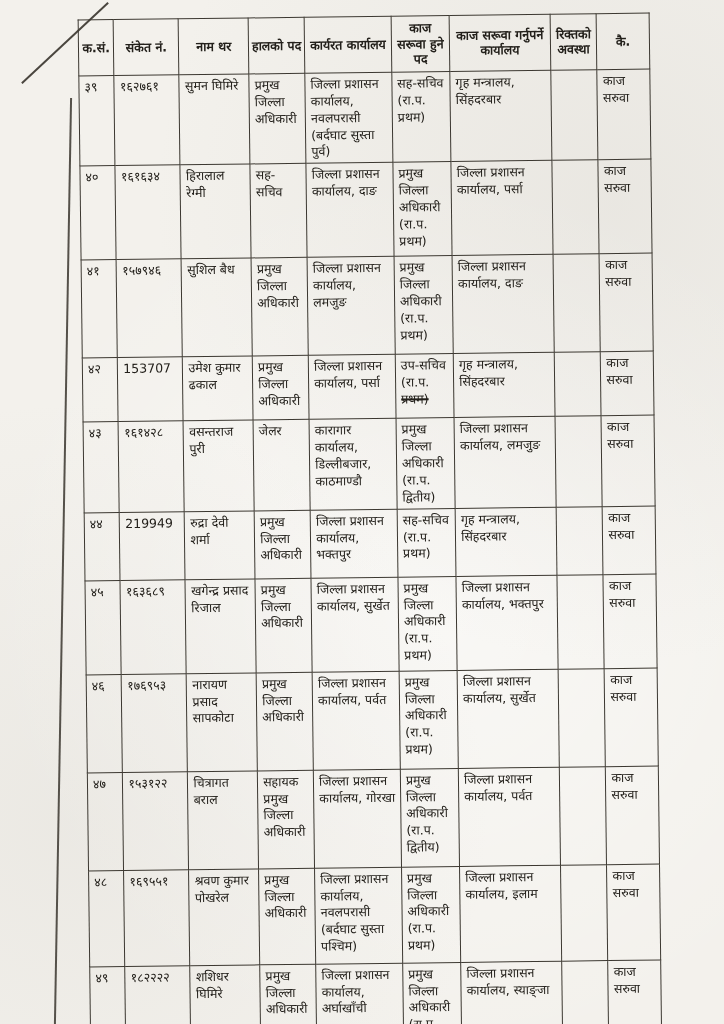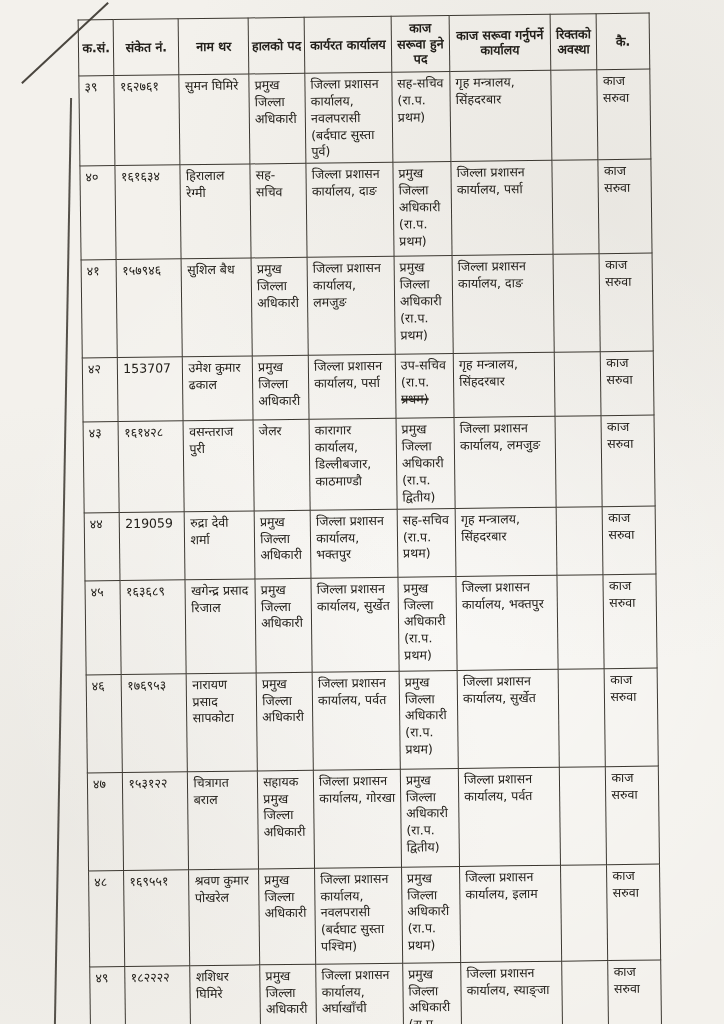--- a/index.html
+++ b/index.html
@@ -167,21 +167,21 @@
             <td>वसन्तराज पुरी</td>
             <td>जेलर</td>
             <td>कारागार कार्यालय, डिल्लीबजार, काठमाण्डौ</td>
             <td>प्रमुख जिल्ला अधिकारी (रा.प. द्वितीय)</td>
             <td>जिल्ला प्रशासन कार्यालय, लमजुङ</td>
             <td></td>
             <td>काज सरुवा</td>
           </tr>
           <tr>
             <td class="c-serial" style="height: 62px;">४४</td>
-            <td class="c-code">219059</td>
+            <td class="c-code">219949</td>
             <td>रुद्रा देवी शर्मा</td>
             <td>प्रमुख जिल्ला अधिकारी</td>
             <td>जिल्ला प्रशासन कार्यालय, भक्तपुर</td>
             <td>सह-सचिव (रा.प. प्रथम)</td>
             <td>गृह मन्त्रालय, सिंहदरबार</td>
             <td></td>
             <td>काज सरुवा</td>
           </tr>
           <tr>
             <td class="c-serial" style="height: 88px;">४५</td>

